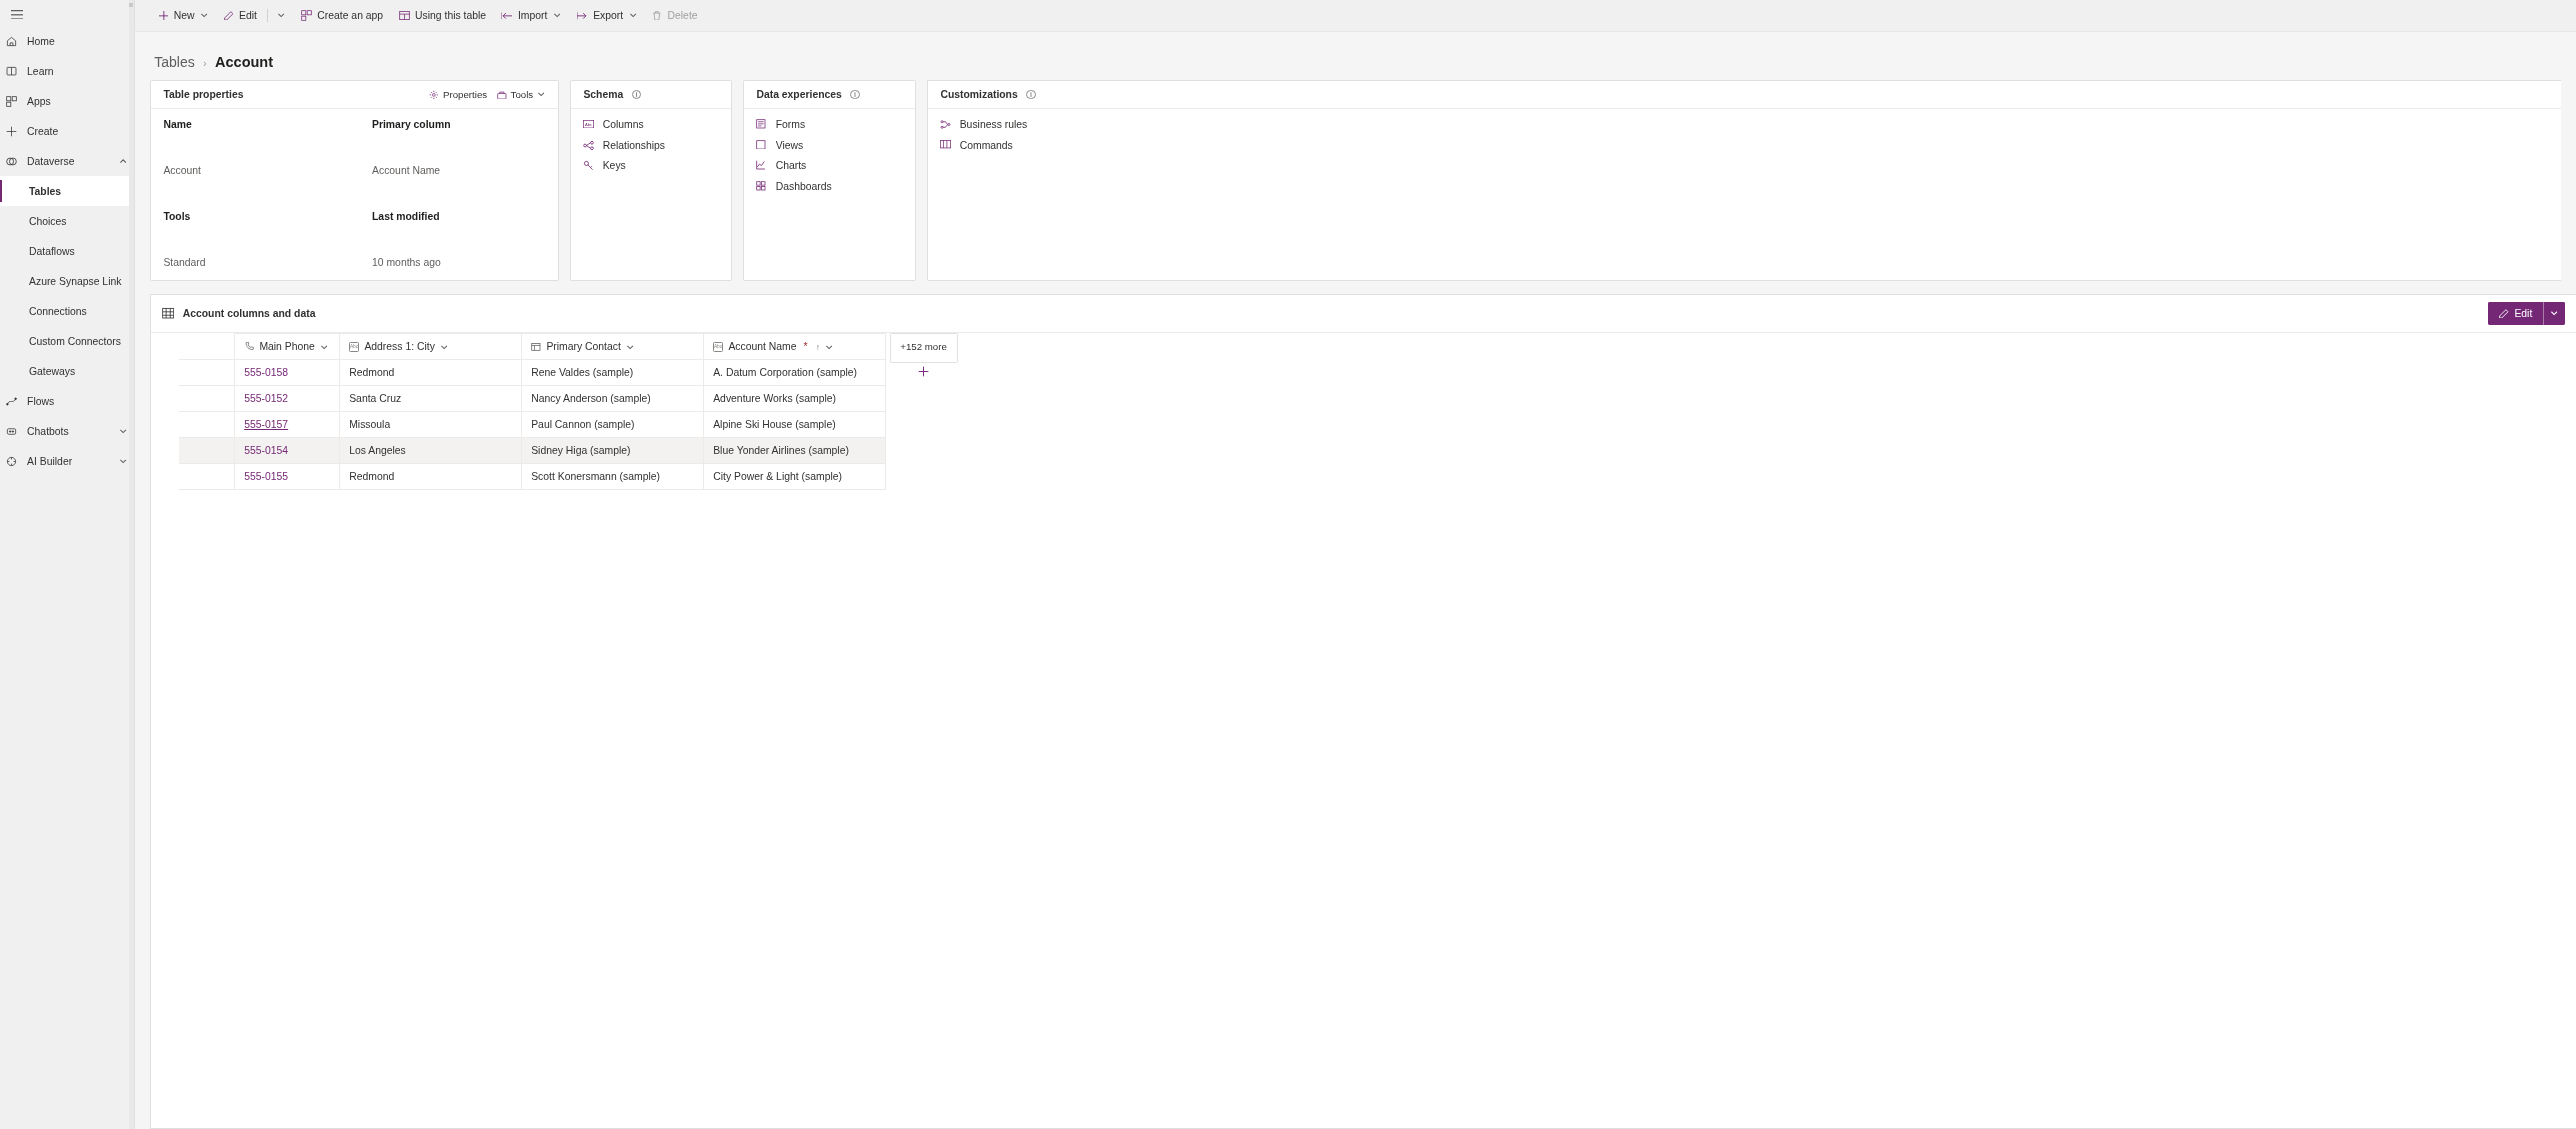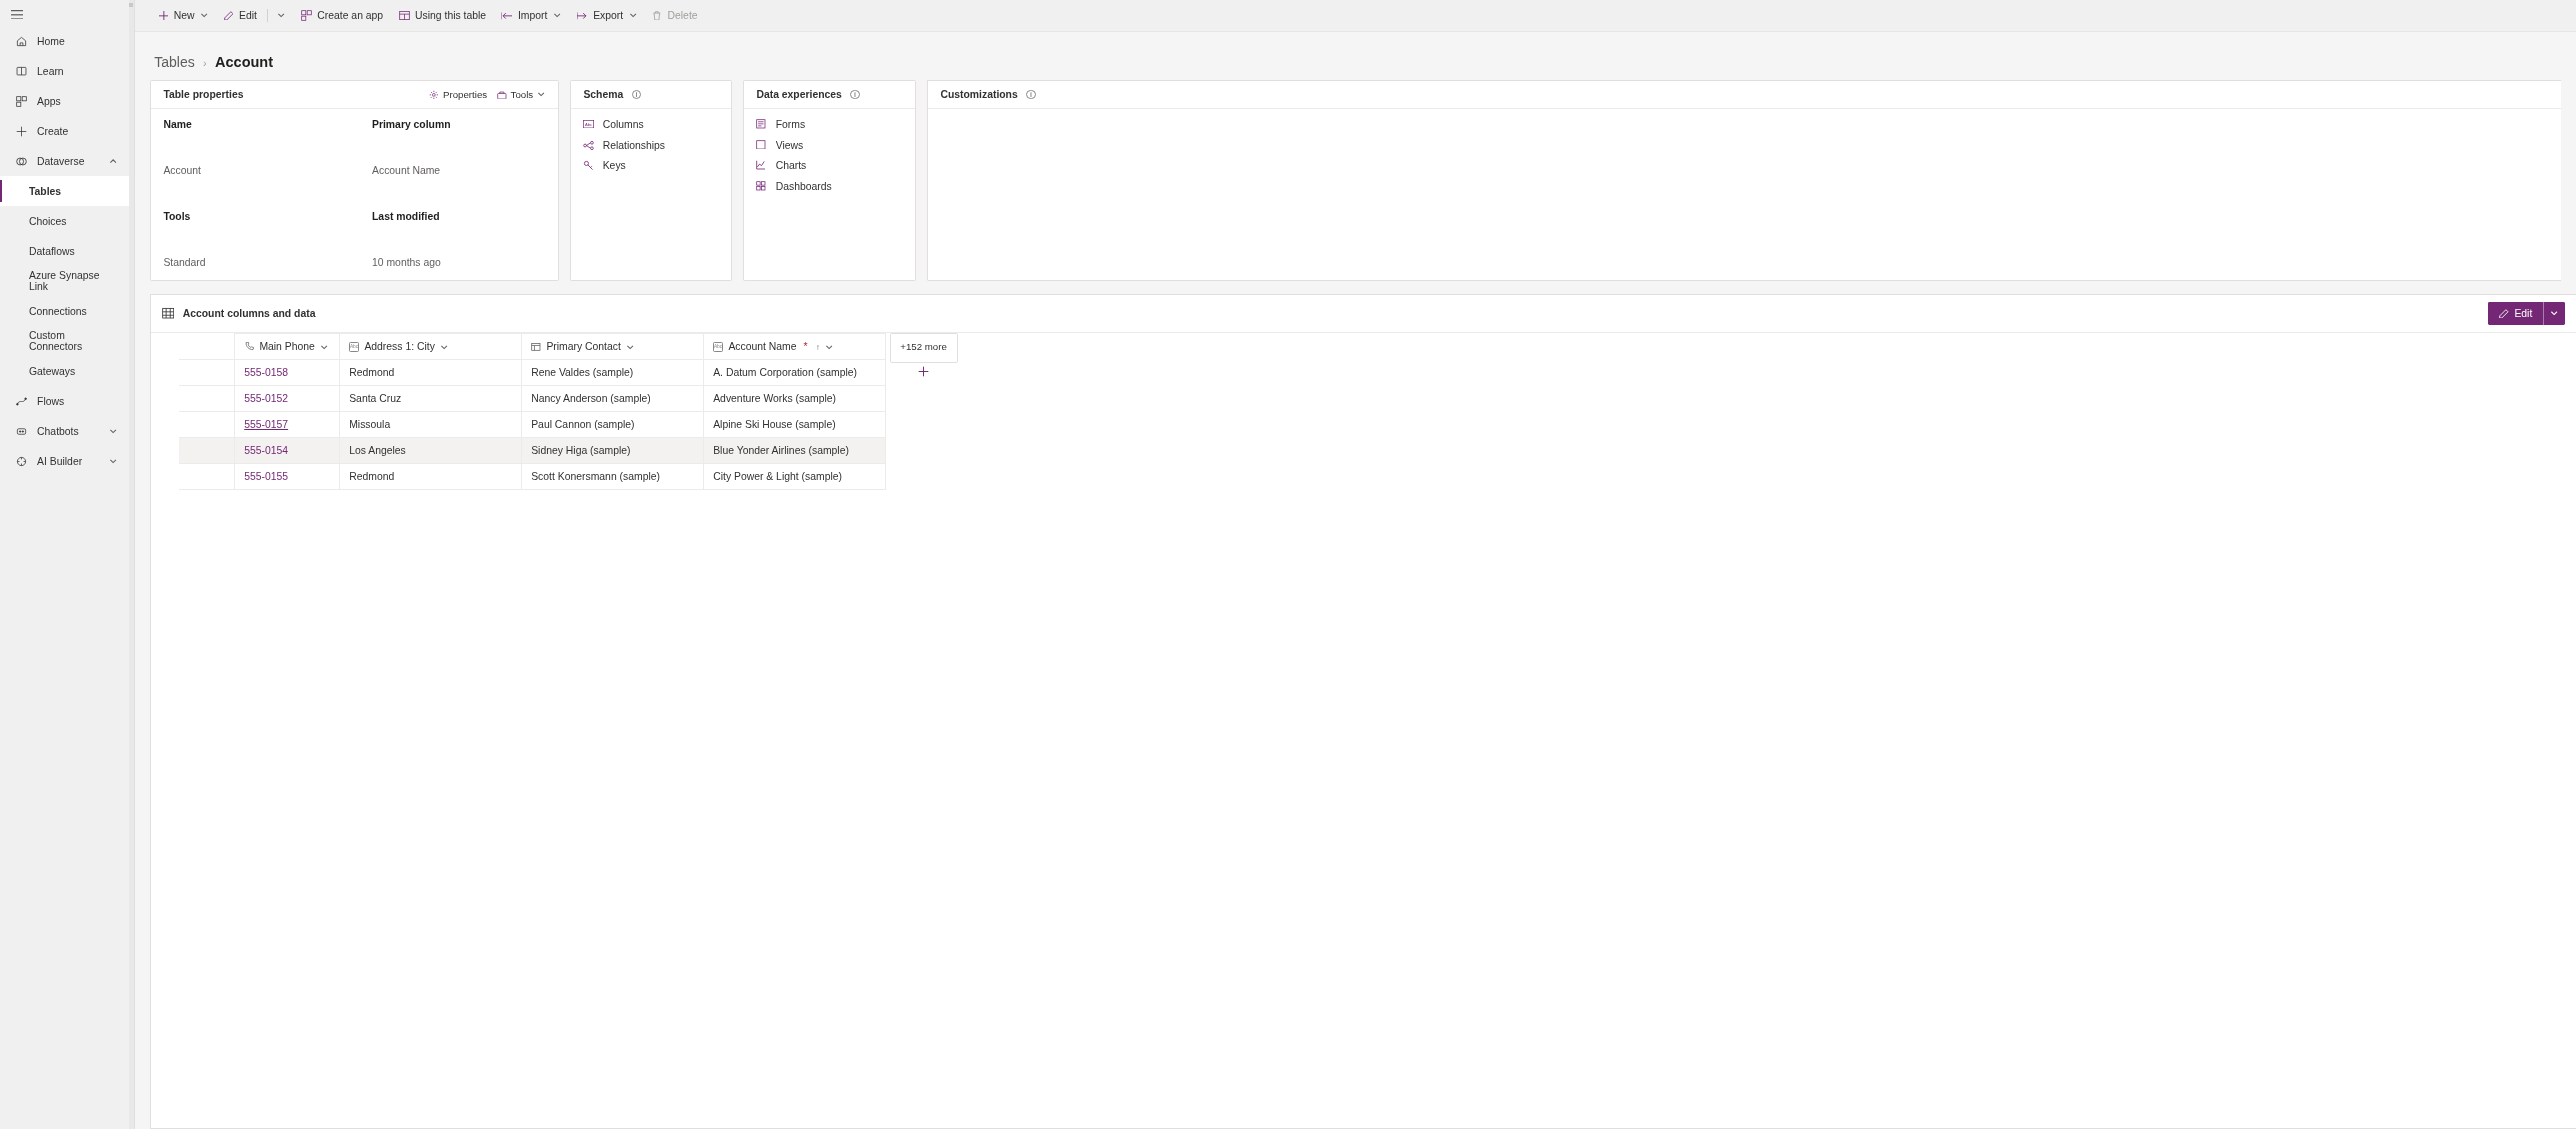--- a/index.html
+++ b/index.html
@@ -42,21 +42,21 @@
     background: #c8c8c8;
   }
   .hamburger {
     padding: 9.7px 11px 7px 11px;
     cursor: pointer;
   }
   .hamburger svg { display: block; }
   .nav-item {
     display: flex;
     align-items: center;
-    padding: 0 15px;
+    padding: 0 5px;
     height: 30px;
     font-size: 10.4px;
     color: #323130;
     cursor: pointer;
     gap: 9.7px;
     position: relative;
   }
   .nav-item .chev {
     margin-left: auto;
     width: 9.7px; height: 9.7px;
@@ -670,20 +670,39 @@
                 </svg></span>
             <span>Dashboards</span>
           </div>
         </div>
       </div>
 
       <div class="card card-cust">
         <div class="card-header">
           <span>Customizations</span>
           <span class="info-icon">i</span>
+        </div>
+        <div class="card-body link-list">
+          <div class="link-item">
+            <span class="mini-icon"><svg width="11" height="11" viewBox="0 0 16 16" fill="none" stroke="#742774" stroke-width="1.2">
+                  <circle cx="3" cy="4" r="1.5"></circle>
+                  <circle cx="3" cy="12" r="1.5"></circle>
+                  <circle cx="13" cy="8" r="1.5"></circle>
+                  <path d="M4.5 4H8l3 4M4.5 12H8l3-4"></path>
+                </svg></span>
+            <span>Business rules</span>
+          </div>
+          <div class="link-item">
+            <span class="mini-icon"><svg width="11" height="8.3" viewBox="0 0 16 12" fill="none" stroke="#742774" stroke-width="1.1">
+                  <rect x="0.5" y="0.5" width="15" height="11"></rect>
+                  <line x1="5" y1="0.5" x2="5" y2="11.5"></line>
+                  <line x1="10" y1="0.5" x2="10" y2="11.5"></line>
+                </svg></span>
+            <span>Commands</span>
+          </div>
         </div>
       </div>
     </div>
 
     <div class="data-section">
       <div class="data-section-header">
         <svg width="12.4" height="12.4" viewBox="0 0 18 18" fill="none" stroke="#323130" stroke-width="1.2">
             <rect x="1" y="2" width="16" height="14"></rect>
             <line x1="1" y1="7" x2="17" y2="7"></line>
             <line x1="1" y1="12" x2="17" y2="12"></line>

